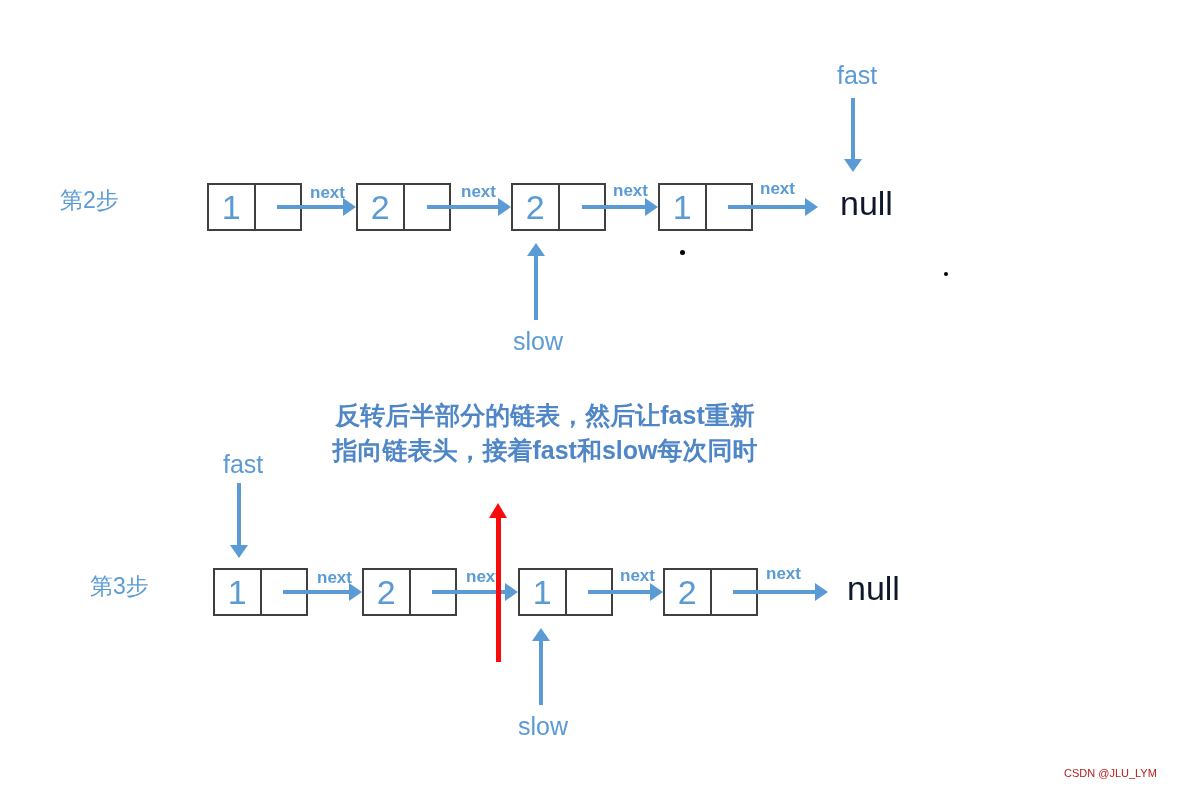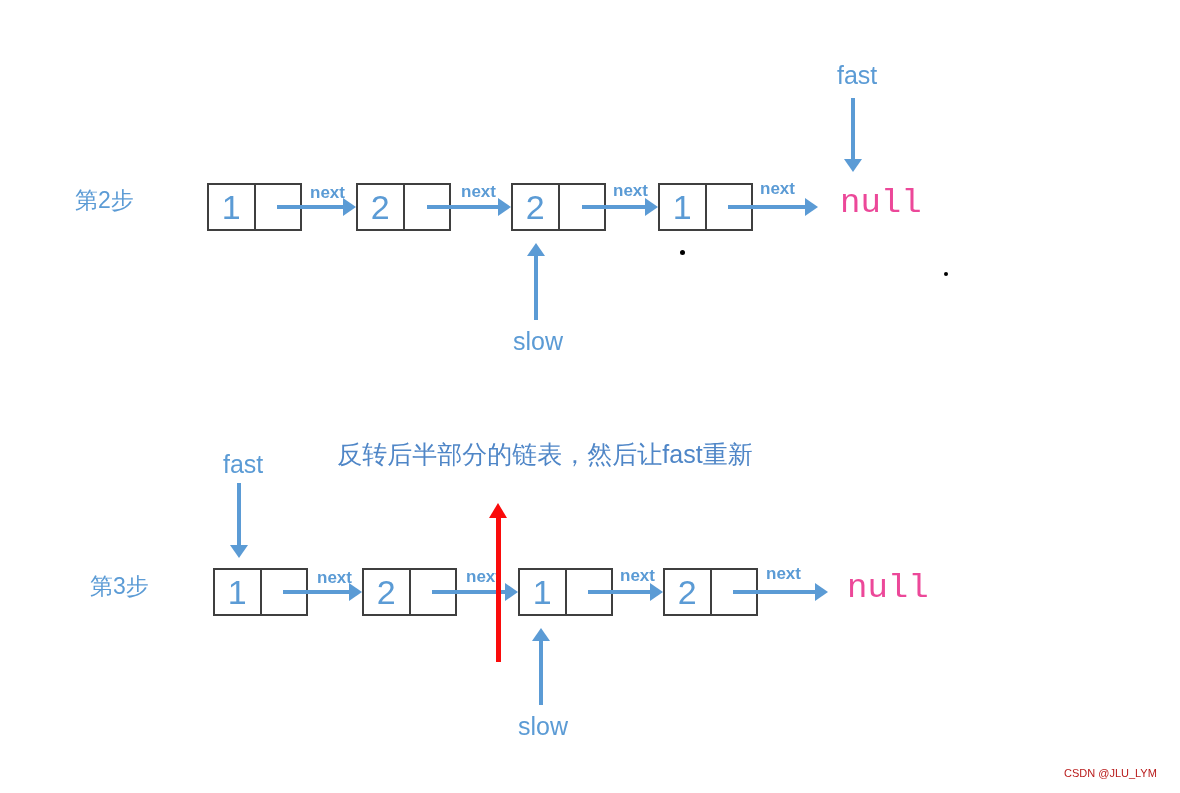--- a/index.html
+++ b/index.html
@@ -43,34 +43,34 @@
     content:""; position:absolute; top:-14px; left:-7px; width:0; height:0;
     border-bottom:15px solid #fa0b0b;
     border-left:9px solid transparent; border-right:9px solid transparent;
   }
   .next-label {
     position:absolute; color:#5B9BD5; font-size:17px; font-weight:bold;
     z-index:4; line-height:1;
   }
   .ptr-label  { position:absolute; color:#5B9BD5; font-size:25px; line-height:1; }
   .step-title { position:absolute; color:#5B9BD5; font-size:23px; line-height:1; }
-  .null-label { position:absolute; color:#ec4899; font-size:34px; line-height:1;font-family:Liberation Mono, monospace; }
+  .null-label { position:absolute; color:#0f172a; font-size:34px; line-height:1; }
   .annotation {
     position:absolute; left:295px; top:398px; width:500px; text-align:center;
-    color:#4f86c7; font-size:25px; line-height:35px; font-weight:400; z-index:4;margin-top:39px;
+    color:#4f86c7; font-size:25px; line-height:35px; font-weight:700; z-index:4;
   }
   .dot { position:absolute; background:#000; border-radius:50%; }
   .watermark { position:absolute; color:#b91c1c; font-size:11px; line-height:1; }
 </style>
 </head>
 <body>
 
 <div class="canvas">
 
-  <div class="step-title" style="left:75px;top:189px">第2步</div>
+  <div class="step-title" style="left:60px;top:189px">第2步</div>
 
   <div class="ptr-label" style="left:837px;top:63px">fast</div>
   <div class="varrow down" style="left:851px;top:98px;height:62px"></div>
 
   <div class="node" style="left:207px;top:183px">
     <div class="cell val">1</div>
     <div class="cell"></div>
   </div>
   <div class="node" style="left:356px;top:183px">
     <div class="cell val">2</div>
@@ -100,20 +100,21 @@
   <div class="null-label" style="left:840px;top:186px">null</div>
 
   <div class="varrow up" style="left:534px;top:255px;height:65px"></div>
   <div class="ptr-label" style="left:513px;top:329px">slow</div>
 
   <div class="dot" style="left:680px;top:250px;width:5px;height:5px"></div>
   <div class="dot" style="left:944px;top:272px;width:4px;height:4px"></div>
 
   <div class="annotation">
     <div>反转后半部分的链表，然后让fast重新</div>
+    <div>指向链表头，接着fast和slow每次同时</div>
   </div>
 
   <div class="rarrow" style="left:496px;top:517px;height:145px"></div>
 
   <div class="step-title" style="left:90px;top:575px">第3步</div>
 
   <div class="ptr-label" style="left:223px;top:452px">fast</div>
   <div class="varrow down" style="left:237px;top:483px;height:63px"></div>
 
   <div class="node" style="left:213px;top:568px">

